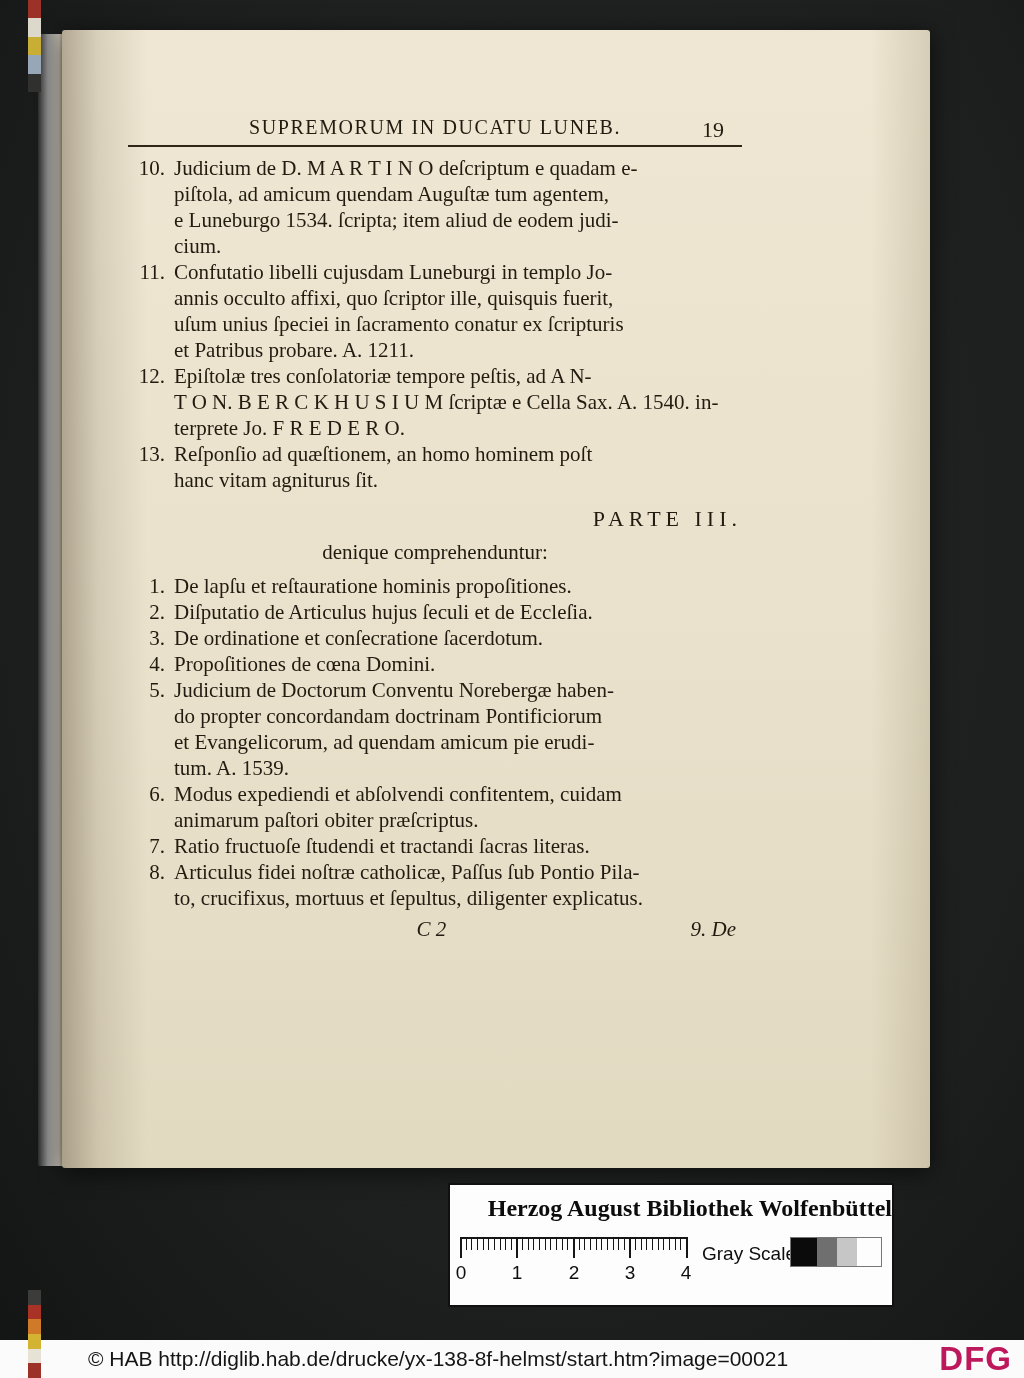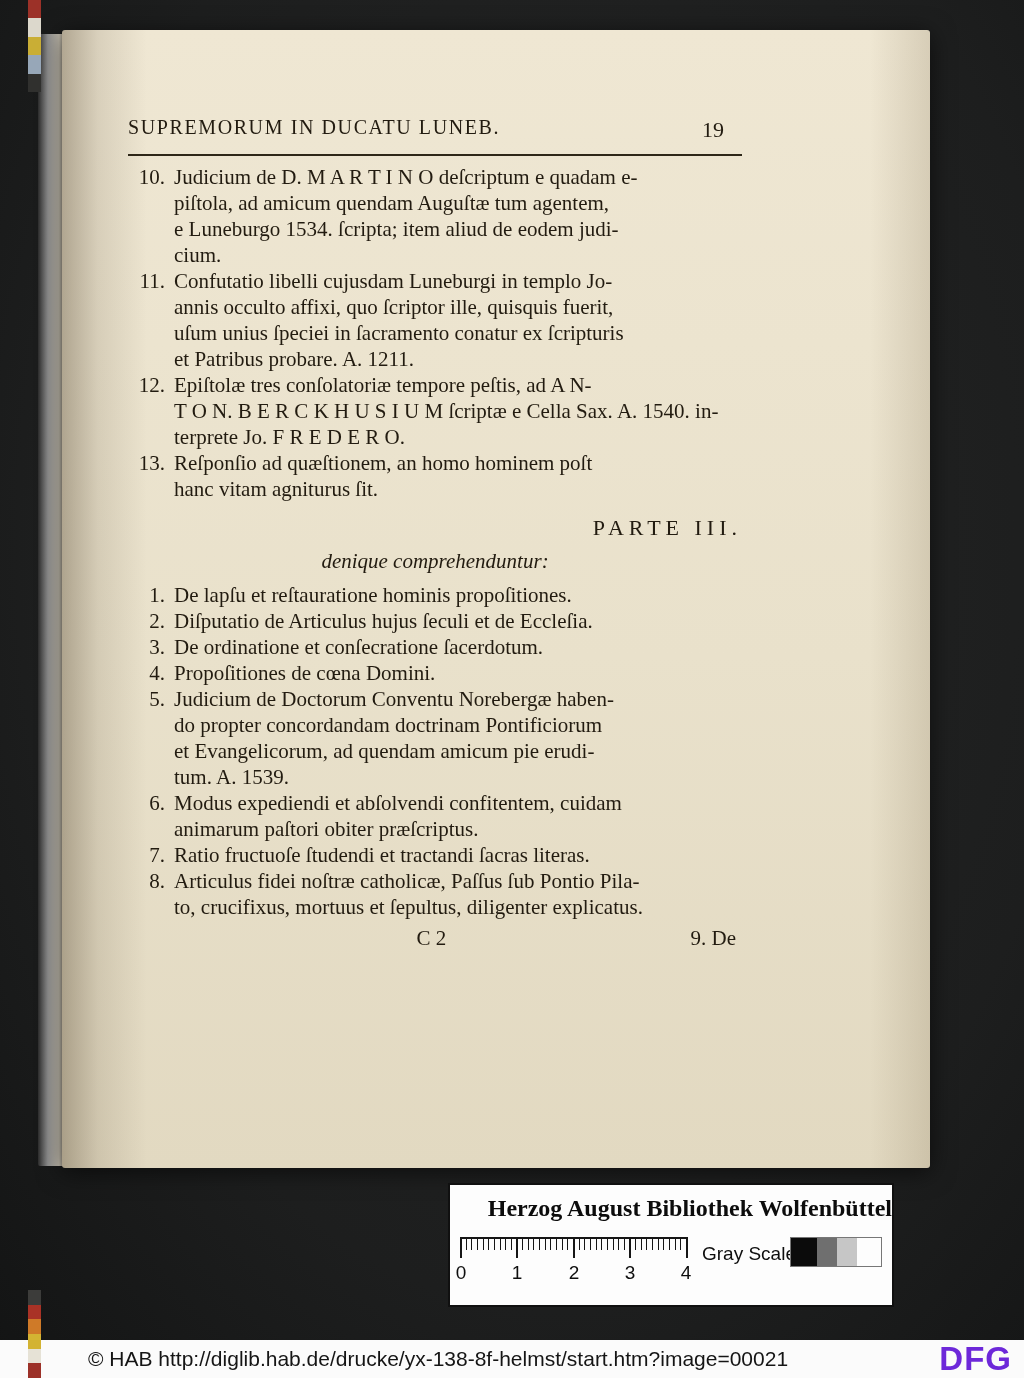--- a/index.html
+++ b/index.html
@@ -15,30 +15,30 @@
   .book-edge{position:absolute;left:38px;top:34px;width:28px;height:1132px;border-radius:2px;
              background:linear-gradient(90deg,#2c2c2c 0%,#8f8f8f 35%,#c2bcae 75%,#7d7668 100%);}
   
   .page{position:absolute;left:62px;top:30px;width:868px;height:1138px;border-radius:3px;
         background:
           linear-gradient(90deg, rgba(92,78,56,.42) 0, rgba(92,78,56,.15) 36px, rgba(92,78,56,0) 85px),
           linear-gradient(270deg, rgba(120,104,74,.20) 0, rgba(120,104,74,0) 60px),
           linear-gradient(180deg,#efe7d3 0%,#e9e1cb 55%,#e2d9c1 100%);
         box-shadow:0 4px 24px rgba(0,0,0,.6);}
   .content{position:absolute;left:66px;top:86px;width:614px;color:#221b10;}
-  .running-head{position:relative;text-align:left;font-size:20px;letter-spacing:1.6px;
-                padding-bottom:15px;border-bottom:2px solid #2e2718;}
+  .running-head{position:relative;text-align:center;font-size:20px;letter-spacing:1.6px;
+                padding-bottom:6px;border-bottom:2px solid #2e2718;}
   .running-head .folio{position:absolute;right:18px;top:1px;letter-spacing:0;font-size:22px;}
   .body-text{margin-top:8px;font-size:21px;line-height:26px;}
   .item{display:flex;}
   .num{flex:none;width:37px;text-align:right;padding-right:9px;}
   .txt{flex:1;white-space:pre-line;}
   .sec-title{text-align:right;font-size:22px;letter-spacing:5px;margin-top:13px;}
-  .sec-sub{text-align:center;font-style:italic;font-size:21px;margin-top:7px;margin-bottom:8px;}
-  .foot-line{position:relative;margin-top:5px;height:26px;font-size:21px;}
+  .sec-sub{text-align:center;font-size:21px;margin-top:7px;margin-bottom:8px;}
+  .foot-line{position:relative;margin-top:5px;height:26px;font-size:21px;font-style:italic;}
   .sig{position:absolute;left:47%;}
   .catch{position:absolute;right:6px;}
   
   .info-card{position:absolute;left:448px;top:1183px;width:446px;height:124px;background:#fdfdfd;
              border:2px solid #101010;box-sizing:border-box;font-family:"Liberation Sans",sans-serif;}
   .info-title{margin-top:10px;text-align:right;font-family:"Liberation Serif",serif;
               font-weight:bold;font-size:24px;color:#0c0c0c;}
   .ruler{position:absolute;left:10px;top:52px;width:228px;}
   .ticks{height:20px;border-top:2px solid #161616;
          background:
@@ -48,21 +48,21 @@
   .nums{position:relative;height:24px;margin-top:3px;font-size:19px;color:#0e0e0e;}
   .nums span{position:absolute;transform:translateX(-50%);}
   .gs-label{position:absolute;left:252px;top:58px;font-size:19px;color:#0e0e0e;}
   .swatches{position:absolute;left:340px;top:52px;display:flex;border:1px solid #777;}
   .swatches div{height:28px;}
   
   .footer{position:absolute;left:0;top:1340px;width:1024px;height:38px;background:#fbfbfb;
           font-family:"Liberation Sans",sans-serif;}
   .copyright{position:absolute;left:88px;top:0;line-height:38px;font-size:21px;color:#151515;}
   .dfg{position:absolute;right:12px;top:0;line-height:38px;font-size:33px;font-weight:bold;
-       letter-spacing:1px;color:#6d28d9;}
+       letter-spacing:1px;color:#be185d;}
 </style>
 </head>
 <body>
 
 <div class="stage">
 
   <div class="calib top">
     <div style="background:#9c3128"></div>
     <div style="background:#dcd8cc"></div>
     <div style="background:#c9ae35"></div>

